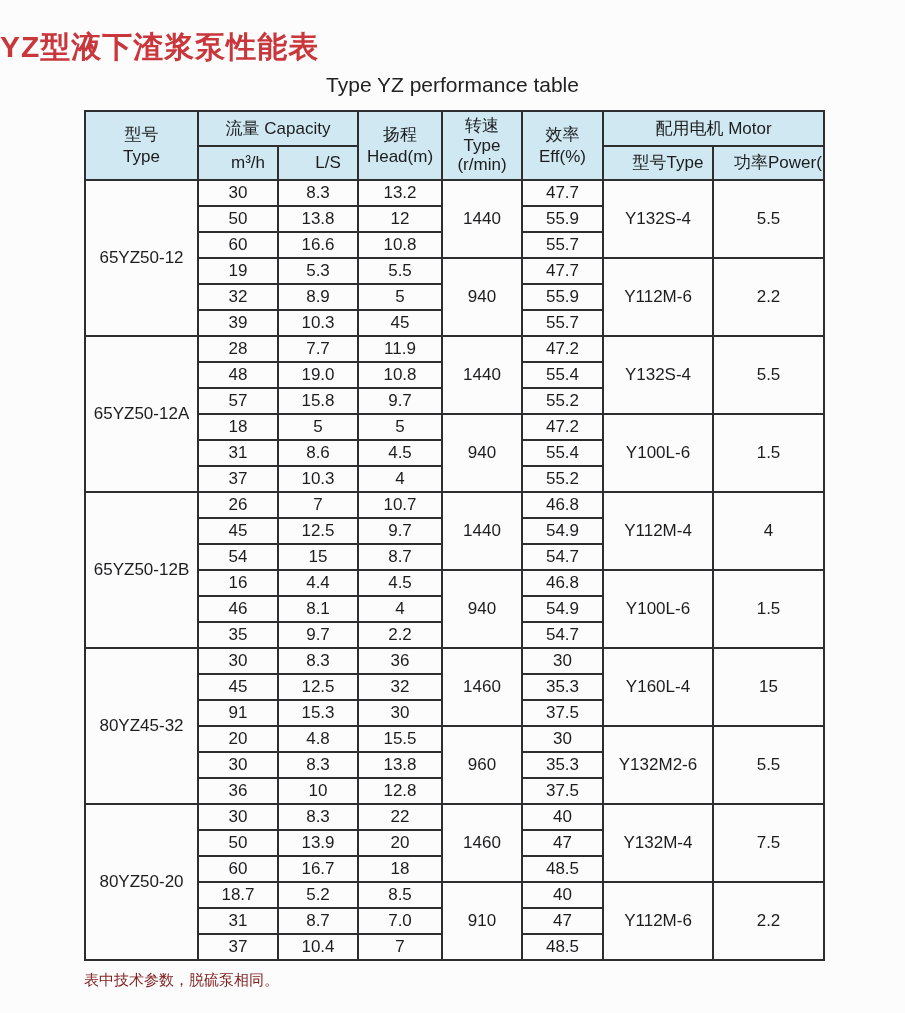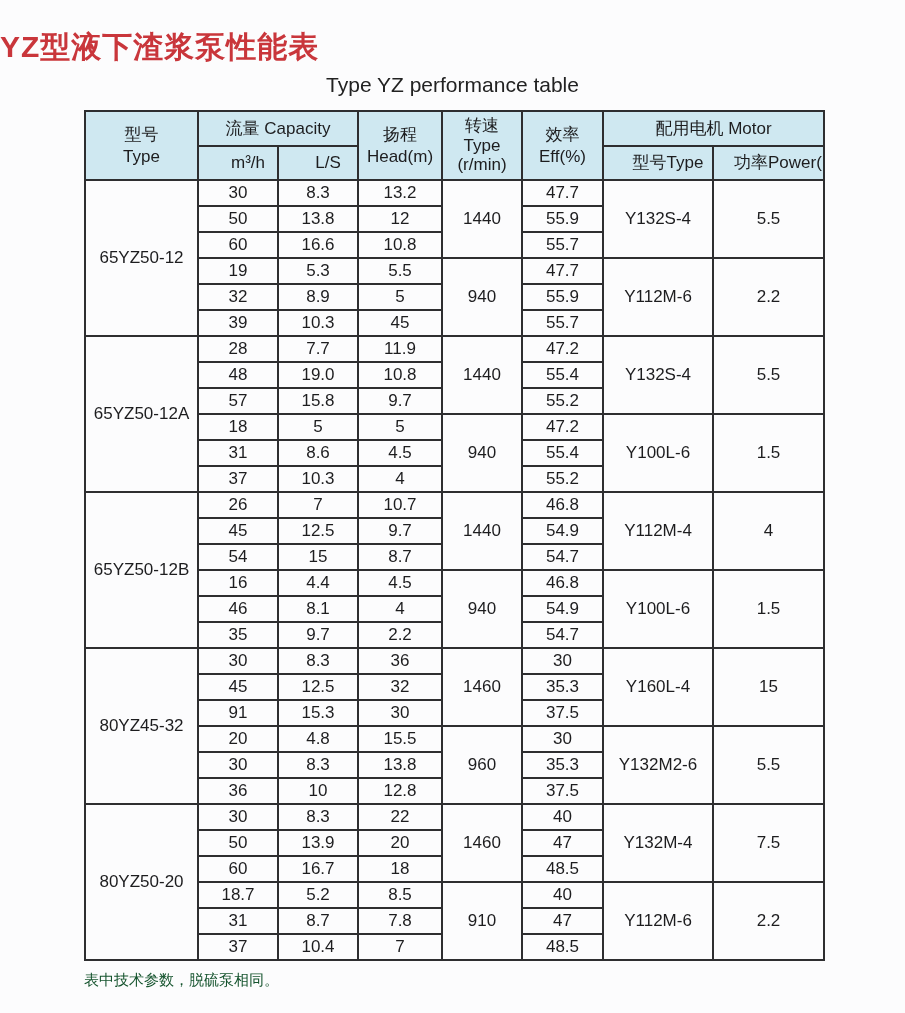--- a/index.html
+++ b/index.html
@@ -52,21 +52,21 @@
   }
   .perf thead tr.h1 th{height:33px;}
   .perf thead tr.h2 th{height:32px;padding-left:20px;}
   .perf tbody tr{height:26px;}
   .perf td.model-cell{font-size:17px;}
   .hdr-2line span{display:block;}
   .hdr-3line span{display:block;line-height:1.15;}
   .footnote{
     margin:10px 0 0 84px;
     font-size:15px;
-    color:#14532d;
+    color:#7f1d1d;
   }
 </style>
 </head>
 <body>
 
 <div class="page-title">YZ型液下渣浆泵性能表</div>
 <div class="page-subtitle">Type YZ performance table</div>
 
 <table class="perf">
   <colgroup>
@@ -308,21 +308,21 @@
         <td>5.2</td>
         <td>8.5</td>
         <td rowspan="3">910</td>
         <td>40</td>
         <td rowspan="3">Y112M-6</td>
         <td rowspan="3">2.2</td>
       </tr>
       <tr>
         <td>31</td>
         <td>8.7</td>
-        <td>7.8</td>
+        <td>7.0</td>
         <td>47</td>
       </tr>
       <tr>
         <td>37</td>
         <td>10.4</td>
         <td>7</td>
         <td>48.5</td>
       </tr>
     </tbody>
 </table>

